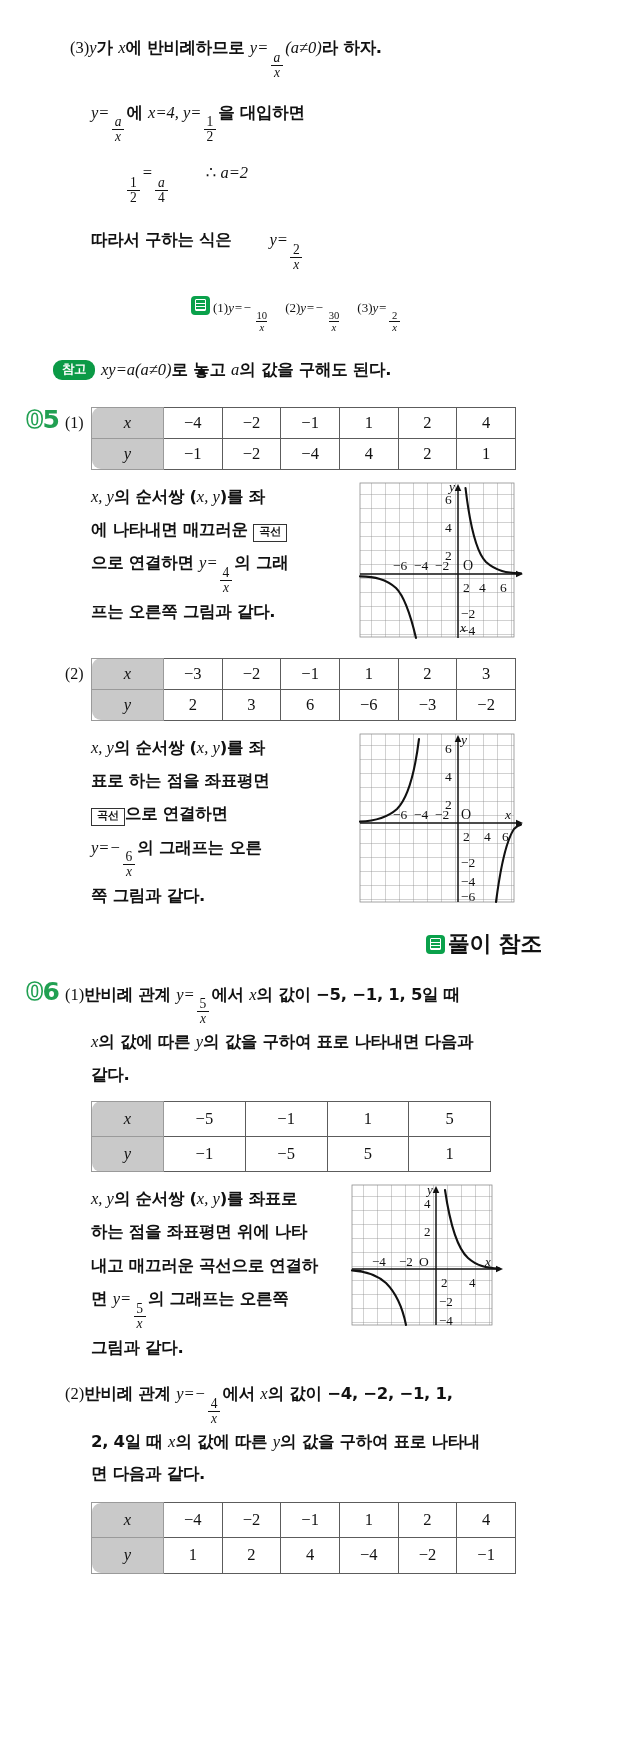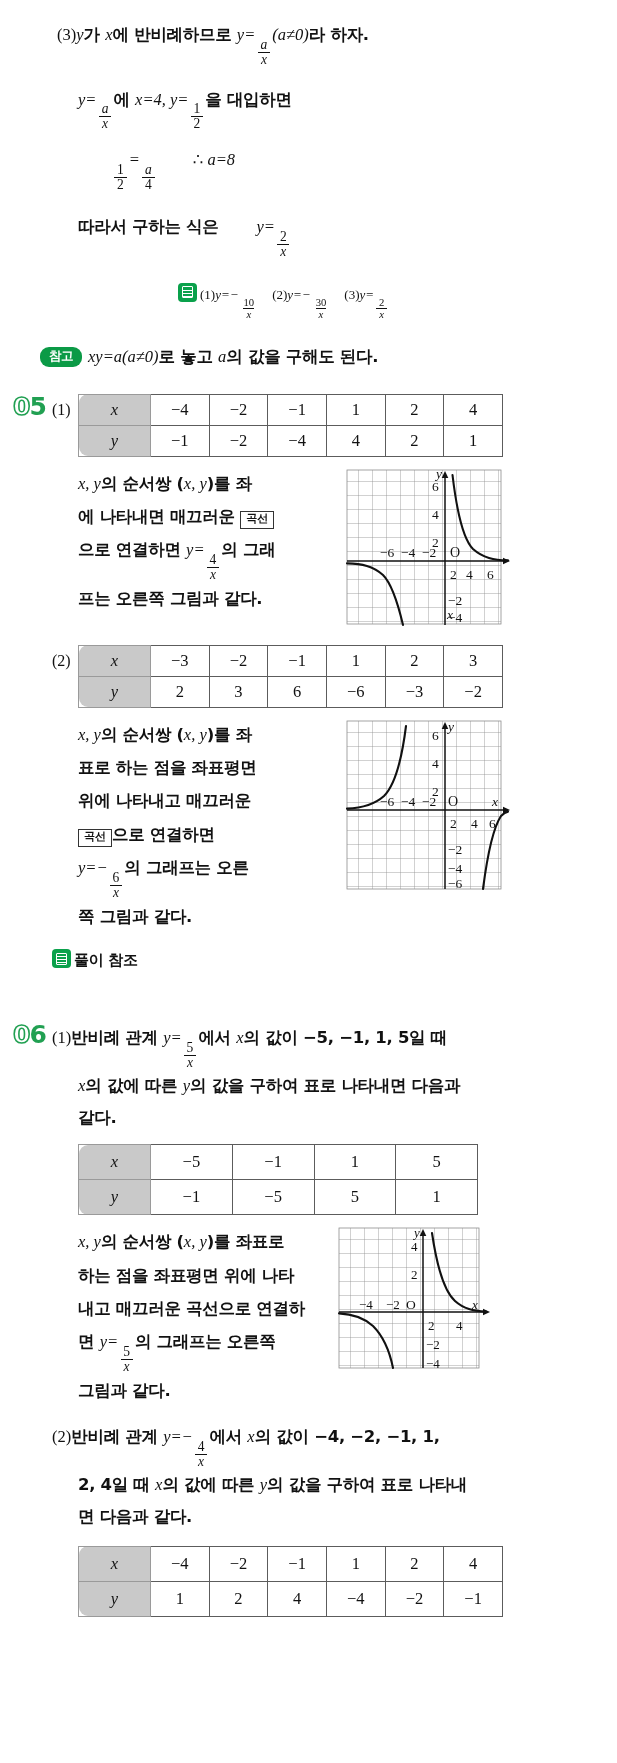--- a/index.html
+++ b/index.html
@@ -4,21 +4,21 @@
 <style>
   * { box-sizing: border-box; }
   html, body { margin:0; padding:0; }
   body {
     width: 617px;
     background: #ffffff;
     font-family: "Liberation Serif", "DejaVu Serif", serif;
     color: #111111;
     -webkit-font-smoothing: antialiased;
   }
-  .page { position: relative; width: 617px; min-height: 1763px; padding: 0; }
+  .page { position: relative; width: 617px; min-height: 1763px; padding: 13px; }
 
   
   .mi { font-family: "Liberation Serif", serif; font-style: italic; }
   .mn { font-family: "Liberation Serif", serif; font-style: normal; }
   .ko { font-family: "DejaVu Sans", "Liberation Sans", sans-serif; font-weight: 600; letter-spacing: -0.3px; }
   .frac {
     display: inline-flex; flex-direction: column; align-items: center;
     vertical-align: -0.52em; margin: 0 2px; line-height: 1.04;
   }
   .frac .num { padding: 0 3px; font-size: 0.82em; }
@@ -94,21 +94,21 @@
   .tg { display: flex; align-items: flex-start; margin-top: 10px; }
   .tg .txt { font-size: 16.5px; line-height: 2.02; }
   .tg .gfx { margin-left: 8px; }
 
   .boxed {
     display: inline-block; border: 1.2px solid #333; padding: 0 5px 1px 5px;
     line-height: 1.35; font-family: "DejaVu Sans", sans-serif; font-weight: 600;
     font-size: 11px;
   }
 
-  .ans-right { text-align: left; padding-right: 62px; padding-top: 16px; font-size: 15px; }
+  .ans-right { text-align: right; padding-right: 62px; padding-top: 16px; font-size: 22px; }
 
   svg { display: block; }
 
   .sec06-text { font-size: 16.5px; line-height: 1.95; }
 </style>
 </head>
 <body>
 
 <div class="page">
 
@@ -129,21 +129,21 @@
       </span><span class="ko">을 대입하면</span>
   </div>
 
   <div class="para line-sub2">
     <span class="frac">
         <span class="num mn">1</span>
         <span class="den mn">2</span>
       </span><span class="mn op">=</span><span class="frac">
         <span class="num mi">a</span>
         <span class="den mn">4</span>
-      </span><span style="display:inline-block;width:36px"></span><span class="mn">∴</span>&nbsp;<span class="mi">a=8</span>
+      </span><span style="display:inline-block;width:36px"></span><span class="mn">∴</span>&nbsp;<span class="mi">a=2</span>
   </div>
 
   <div class="para line-tf">
     <span class="ko">따라서 구하는 식은</span><span style="display:inline-block;width:38px"></span><span class="mi">y=</span><span class="frac">
         <span class="num mn">2</span>
         <span class="den mi">x</span>
       </span>
   </div>
 
   <div class="ans-line">
@@ -263,21 +263,20 @@
             <td>−2</td>
           </tr>
         </tbody>
           </table>
       </div>
 
       <div class="tg" style="margin-left:26px">
         <div class="txt" style="width:258px">
           <div><span class="mi">x, y</span><span class="ko">의 순서쌍 (</span><span class="mi">x, y</span><span class="ko">)를 좌</span></div>
           <div class="ko">표로 하는 점을 좌표평면</div>
-          <div class="ko">위에 나타내고 매끄러운</div>
           <div><span class="boxed">곡선</span><span class="ko">으로 연결하면</span></div>
           <div><span class="mi">y=−</span><span class="frac">
                 <span class="num mn">6</span>
                 <span class="den mi">x</span>
               </span><span class="ko">의 그래프는 오른</span></div>
           <div class="ko">쪽 그림과 같다.</div>
         </div>
         <div class="gfx">
           <svg width="172" height="172" viewBox="0 0 172 172">
             <defs>
@@ -316,21 +315,21 @@
         </div>
       </div>
 
       <div class="ans-right">
         <span class="badge-ans"></span><span class="ko">풀이 참조</span>
       </div>
 
     </div>
   </div>
 
-  <div class="prob" style="margin-top:52px">
+  <div class="prob" style="margin-top:20px">
     <div class="prob-num"><span class="z">0</span><span class="d">6</span></div>
     <div class="prob-body sec06-text">
 
       <div>
         <div>
           <span>(1)</span><span class="ko">반비례 관계 </span><span class="mi">y=</span><span class="frac">
               <span class="num mn">5</span>
               <span class="den mi">x</span>
             </span><span class="ko">에서 </span><span class="mi">x</span><span class="ko">의 값이 −5, −1, 1, 5일 때</span>
         </div>

